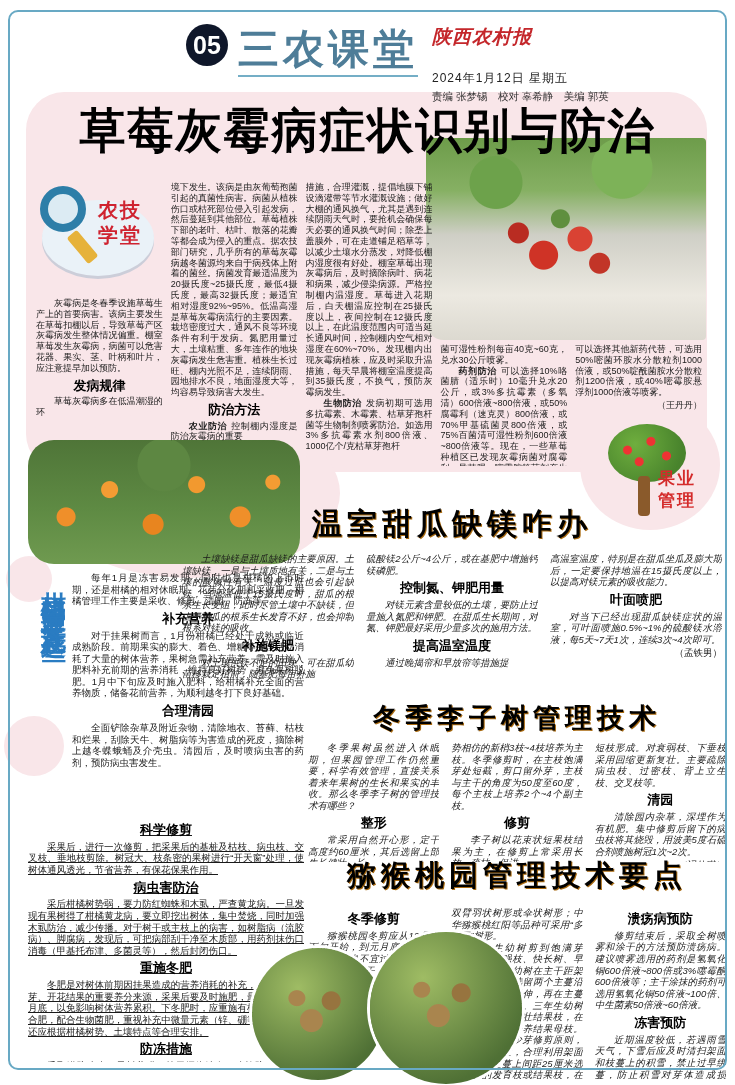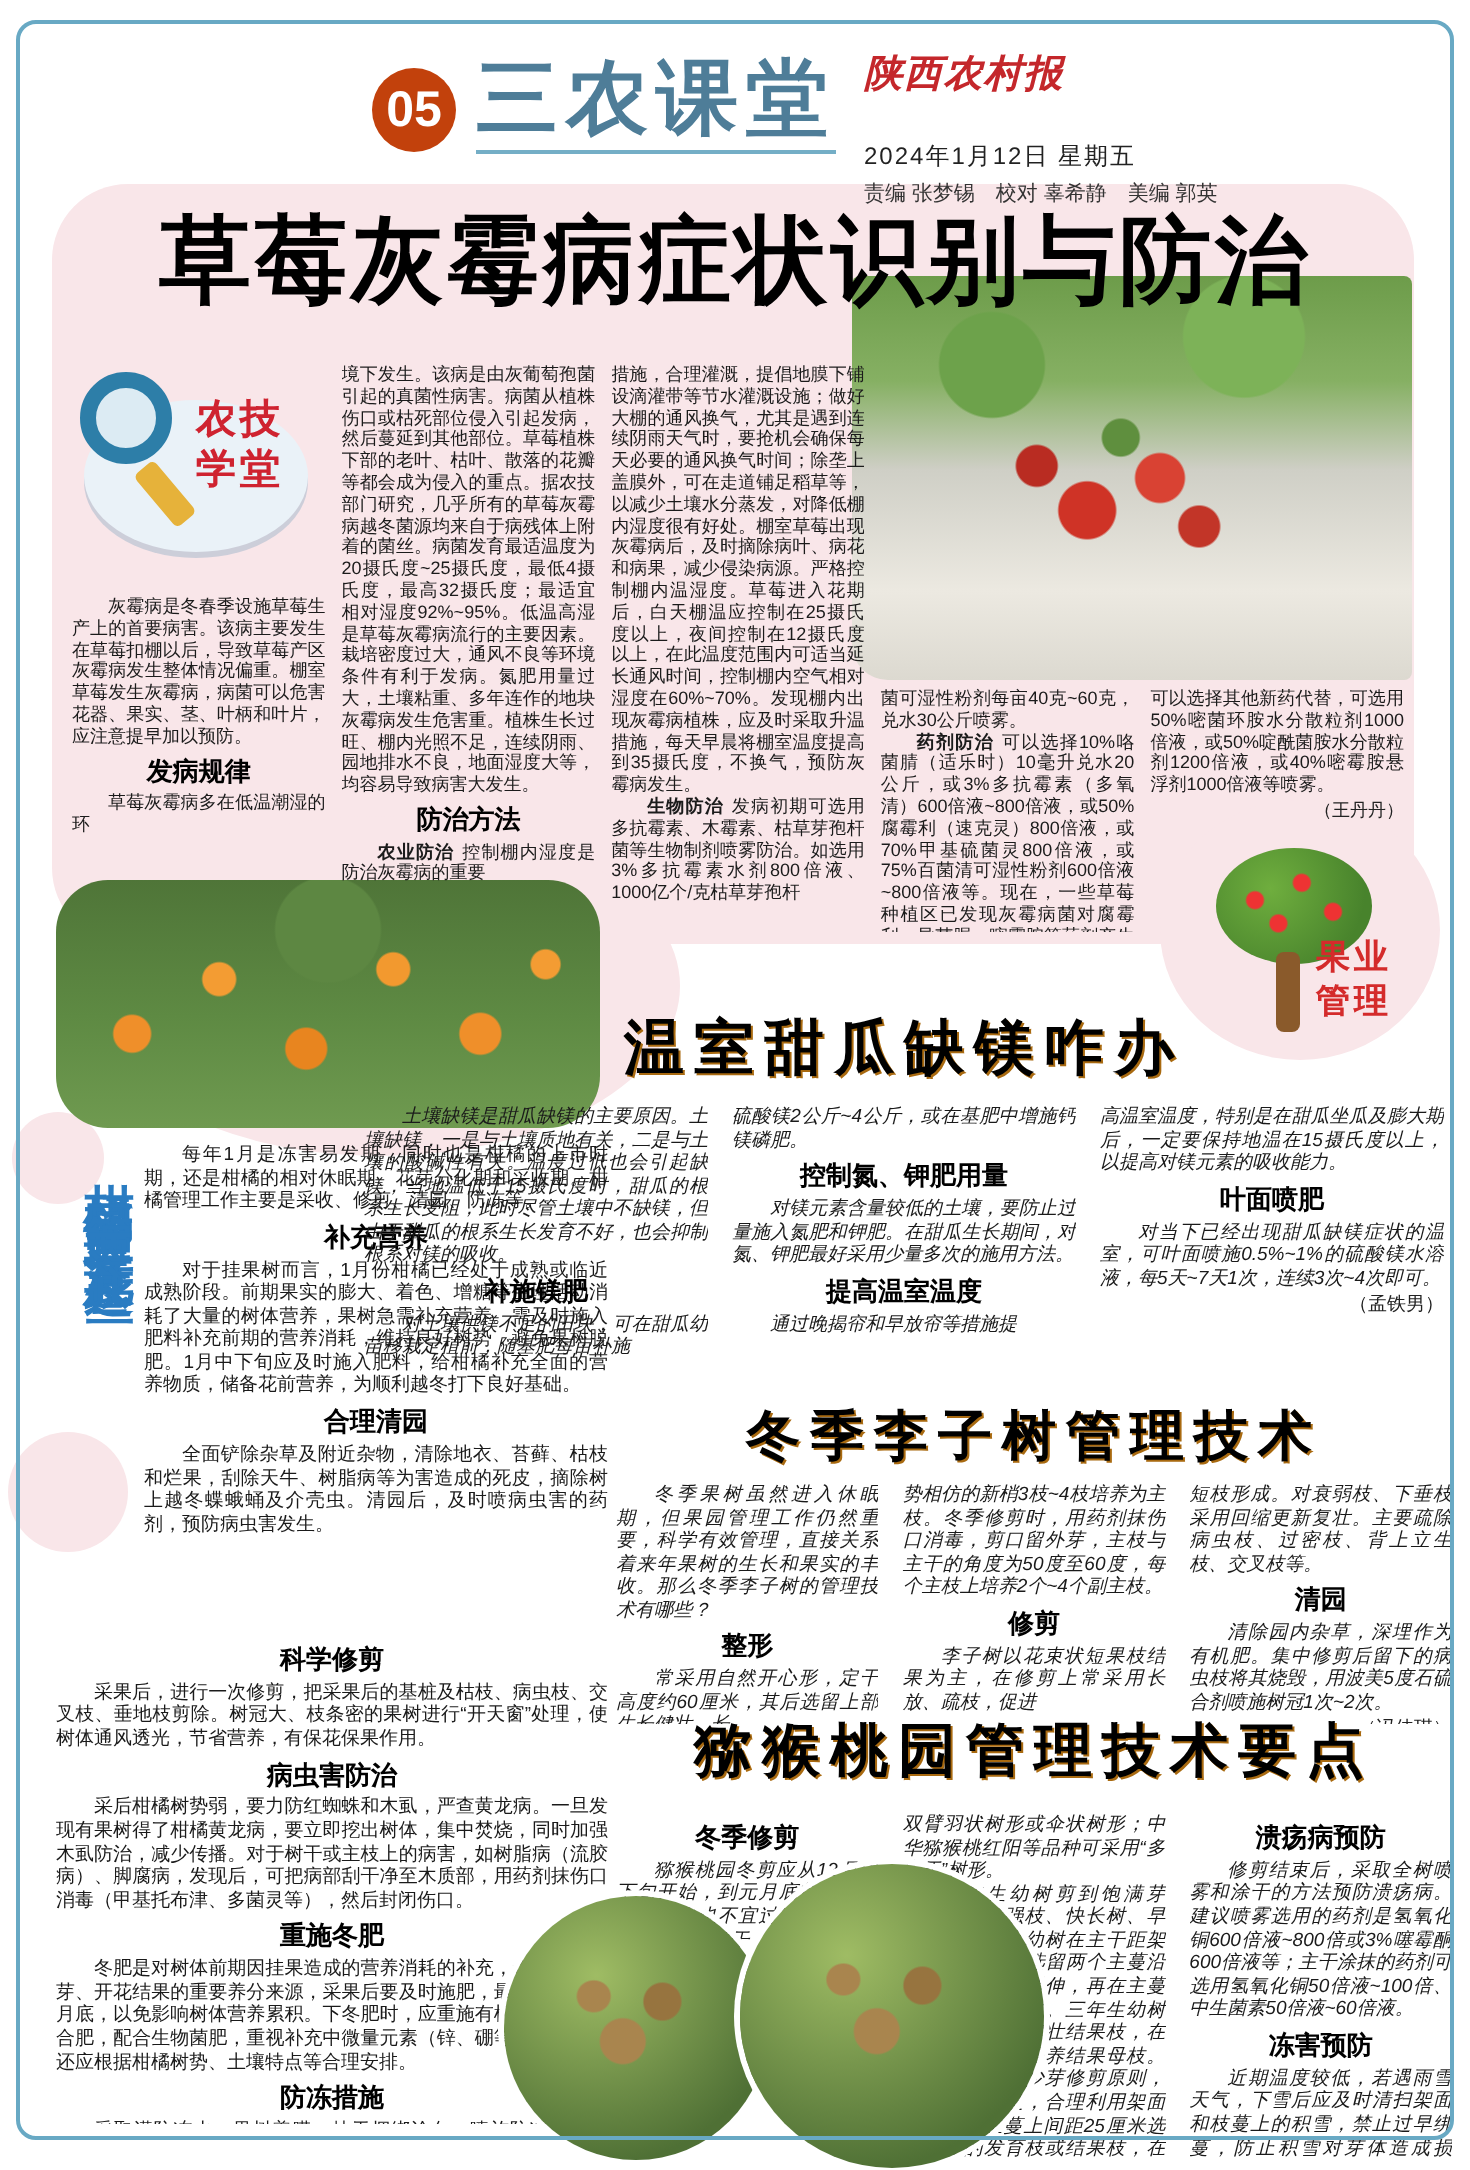--- a/index.html
+++ b/index.html
@@ -13,22 +13,22 @@
              background:#f9e6e9;border-radius:38px;z-index:1;}
   .pink-blob-left{position:absolute;left:40px;top:408px;width:300px;height:170px;
              background:#f9e6e9;border-radius:50%;z-index:1;}
   .pink-blob-right{position:absolute;left:580px;top:400px;width:140px;height:130px;
              background:#f9e6e9;border-radius:50%;z-index:1;}
   .pink-dot-a{position:absolute;left:6px;top:556px;width:46px;height:46px;border-radius:50%;background:#f9e6e9;z-index:1;}
   .pink-dot-b{position:absolute;left:4px;top:716px;width:60px;height:60px;border-radius:50%;background:#f9e6e9;z-index:1;}
 
   
   .header{position:absolute;left:186px;top:22px;width:430px;height:66px;display:flex;align-items:flex-start;z-index:5;}
-  .pageno{width:42px;height:42px;border-radius:50%;background:#c2410c;color:#fff;
-          font-weight:bold;font-size:25px;display:flex;align-items:center;justify-content:center;margin-top:12px;}
+  .pageno{width:42px;height:42px;border-radius:50%;background:#0f172a;color:#fff;
+          font-weight:bold;font-size:25px;display:flex;align-items:center;justify-content:center;margin-top:2px;}
   .sec-title{font-family:"Liberation Serif", serif;font-weight:900;font-size:41px;color:#4e7d98;
              letter-spacing:4px;margin:2px 6px 0 10px;border-bottom:2px solid #74aec6;line-height:1.25;white-space:nowrap;}
   .hdr-right{margin-left:8px;margin-top:2px;}
   .paper-name{color:#c4272b;font-weight:900;font-size:19px;font-style:italic;
               font-family:"Liberation Serif", serif;letter-spacing:1px;}
   .date-line{font-size:12px;color:#222;margin-top:20px;letter-spacing:1px;}
   .staff-line{font-size:10.5px;color:#333;margin-top:3px;}
 
   
   .headline{position:absolute;left:30px;top:100px;width:675px;text-align:center;z-index:6;
@@ -76,21 +76,21 @@
          radial-gradient(circle at 90% 34%, #f39c33 0 7px, rgba(0,0,0,0) 8px),
          radial-gradient(circle at 50% 20%, #5d8742 0 26px, rgba(0,0,0,0) 27px),
          linear-gradient(180deg,#4f7538 0%,#5e8a43 55%,#6f9a50 100%);}
   .citrus{position:absolute;left:28px;top:572px;width:276px;height:492px;z-index:6;}
   .citrus-rowA{display:flex;height:242px;}
   .vtitle{writing-mode:vertical-rl;text-orientation:upright;font-weight:900;font-size:25px;
           color:#2a7cc2;letter-spacing:5px;width:38px;line-height:1.05;
           font-family:"Liberation Serif", serif;}
   .citrus-blockA{flex:1;font-size:9.5px;line-height:1.22;text-align:justify;overflow:hidden;padding-left:6px;}
   .citrus-blockA p,.citrus-blockB p{margin:0;}
-  .citrus-blockB{margin-top:4px;height:244px;font-size:9.5px;line-height:1.22;text-align:justify;overflow:hidden;}
+  .citrus-blockB{margin-top:4px;height:244px;font-size:9.5px;line-height:1.22;text-align:justify;overflow:hidden;text-decoration:underline;}
 
   
   .bubble-title{font-weight:900;color:#000000;text-align:center;letter-spacing:5px;
                 font-family:"Liberation Serif", serif;
                 text-shadow:1px 1px 0 #a96a10;}
   .melon{position:absolute;left:182px;top:504px;width:540px;z-index:6;}
   .melon .bubble-title{font-size:30px;margin-bottom:8px;}
   .cols3{display:flex;gap:12px;}
   .col3{flex:1 1 0;font-size:9.5px;line-height:1.22;text-align:justify;overflow:hidden;}
   .col3 p{margin:0;font-style:italic;}
@@ -246,21 +246,21 @@
 
   <div class="plum">
     <div class="bubble-title">冬季李子树管理技术</div>
     <div class="cols3">
       <div class="col3">
         <p class="indent">冬季果树虽然进入休眠期，但果园管理工作仍然重要，科学有效管理，直接关系着来年果树的生长和果实的丰收。那么冬季李子树的管理技术有哪些？</p>
         <div class="sub-h">整形</div>
         <p class="indent">常采用自然开心形，定干高度约60厘米，其后选留上部生长健壮、长</p>
       </div>
       <div class="col3">
-        <p>势相仿的新梢3枝~4枝培养为主枝。冬季修剪时，用药剂抹伤口消毒，剪口留外芽，主枝与主干的角度为50度至60度，每个主枝上培养2个~4个副主枝。</p>
+        <p>势相仿的新梢3枝~4枝培养为主枝。冬季修剪时，在主枝饱满芽处短截，剪口留外芽，主枝与主干的角度为50度至60度，每个主枝上培养2个~4个副主枝。</p>
         <div class="sub-h">修剪</div>
         <p class="indent">李子树以花束状短果枝结果为主，在修剪上常采用长放、疏枝，促进</p>
       </div>
       <div class="col3">
         <p>短枝形成。对衰弱枝、下垂枝采用回缩更新复壮。主要疏除病虫枝、过密枝、背上立生枝、交叉枝等。</p>
         <div class="sub-h">清园</div>
         <p class="indent">清除园内杂草，深埋作为有机肥。集中修剪后留下的病虫枝将其烧毁，用波美5度石硫合剂喷施树冠1次~2次。</p>
         <span class="byline">（冯佳琪）</span>
       </div>
     </div>

